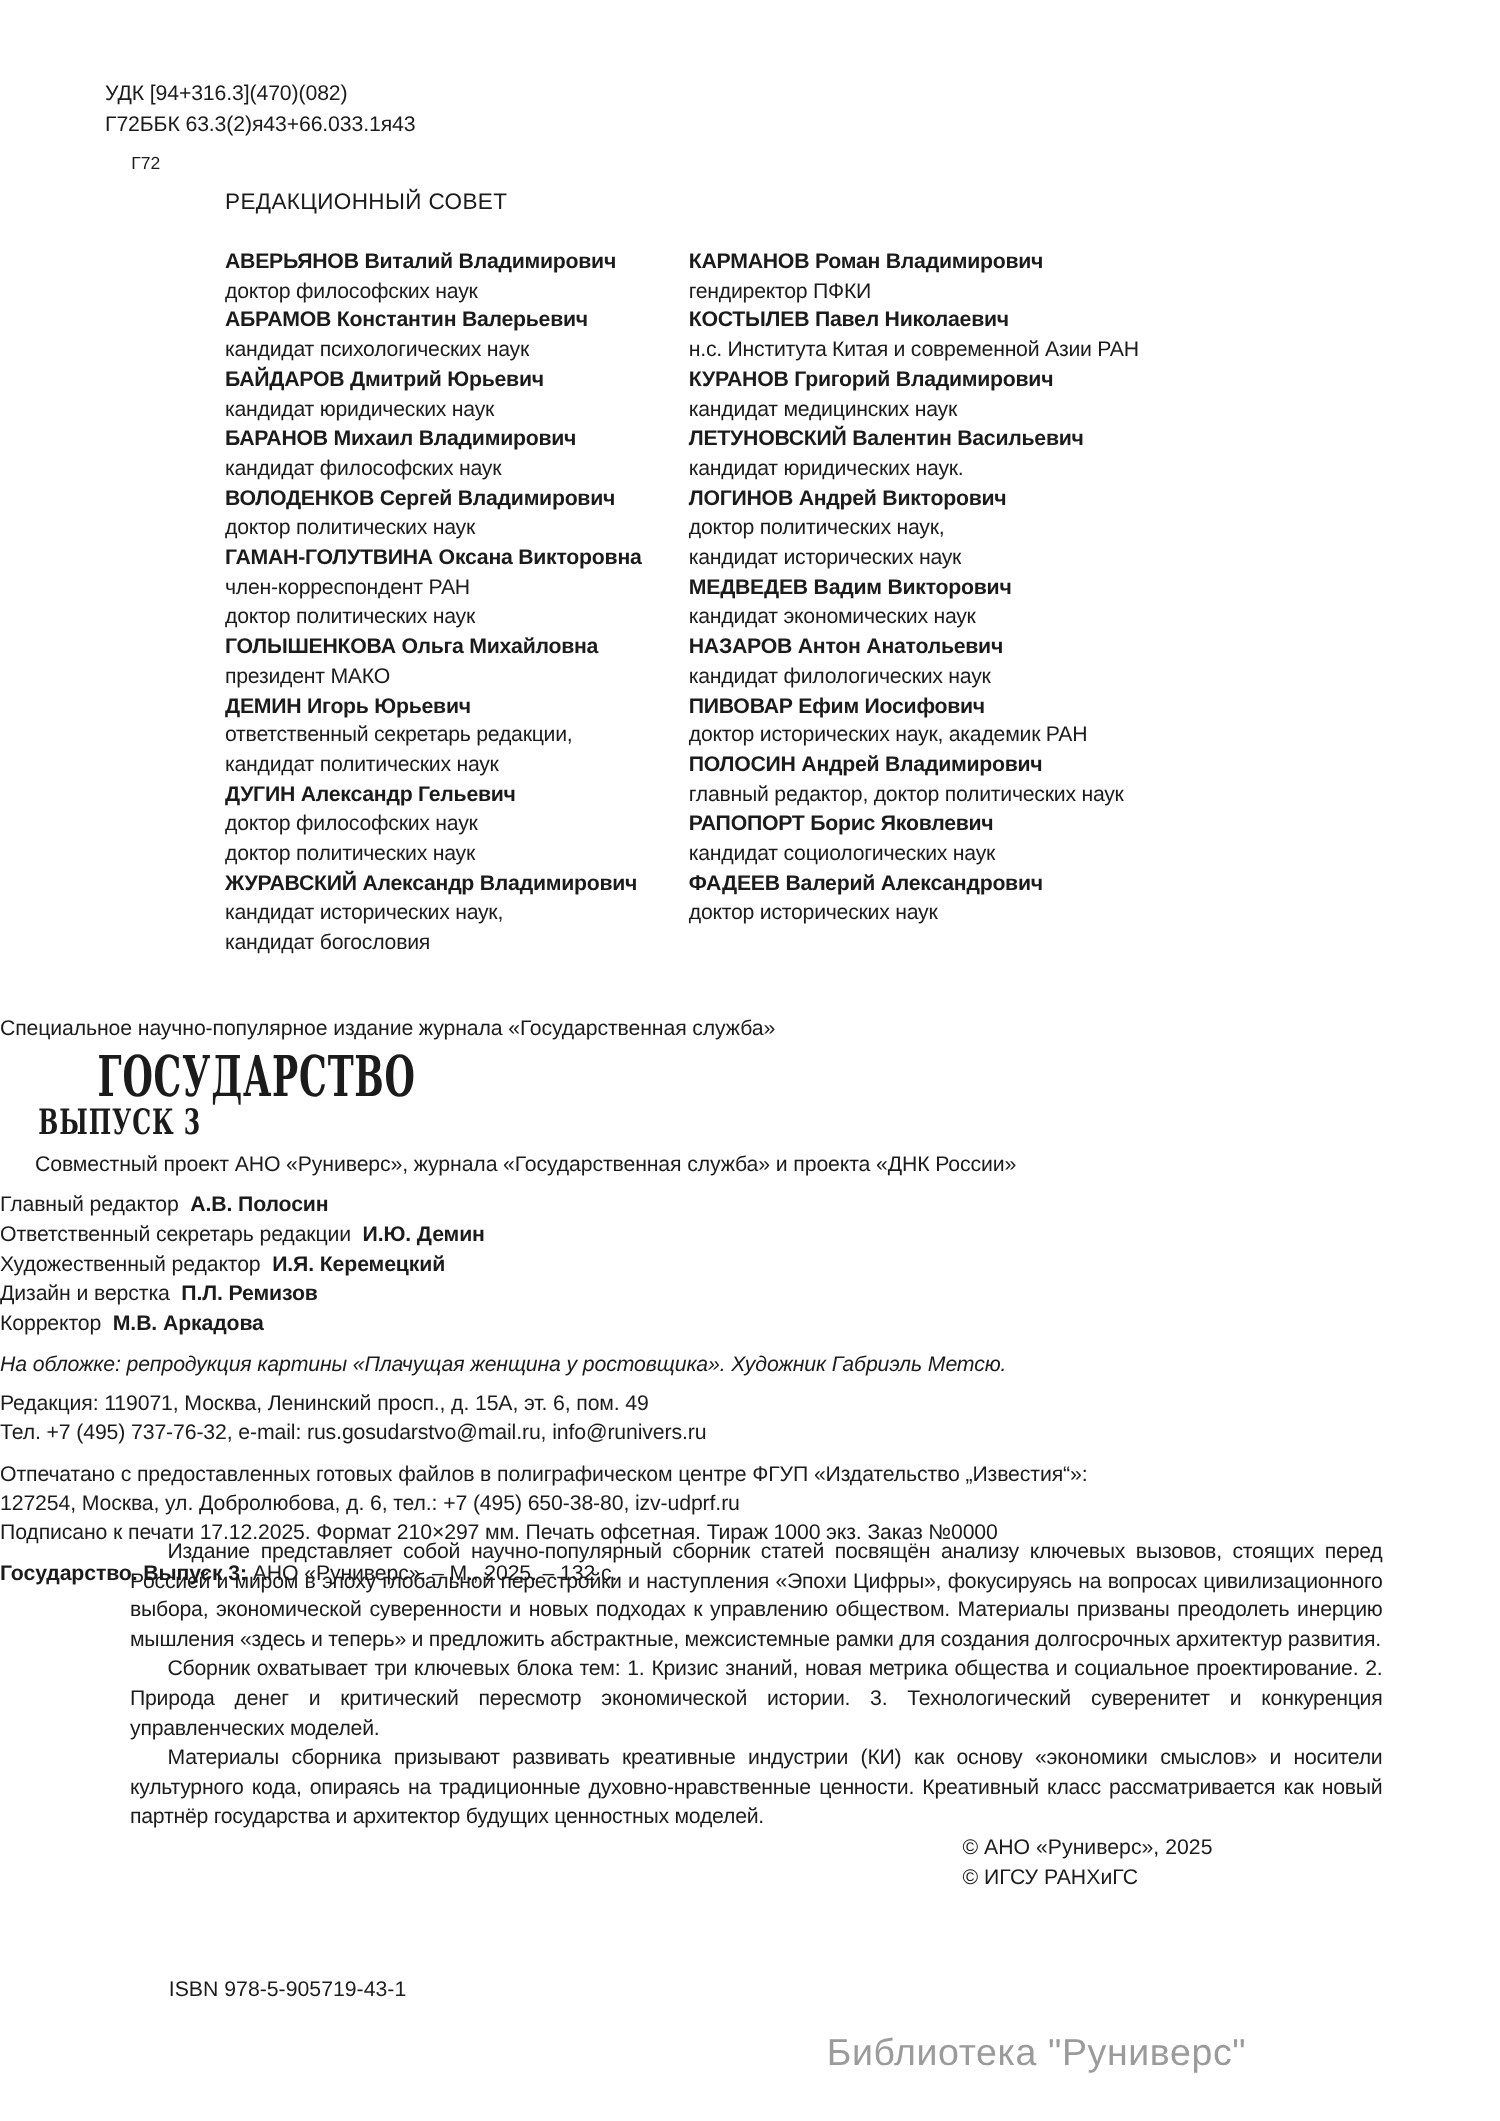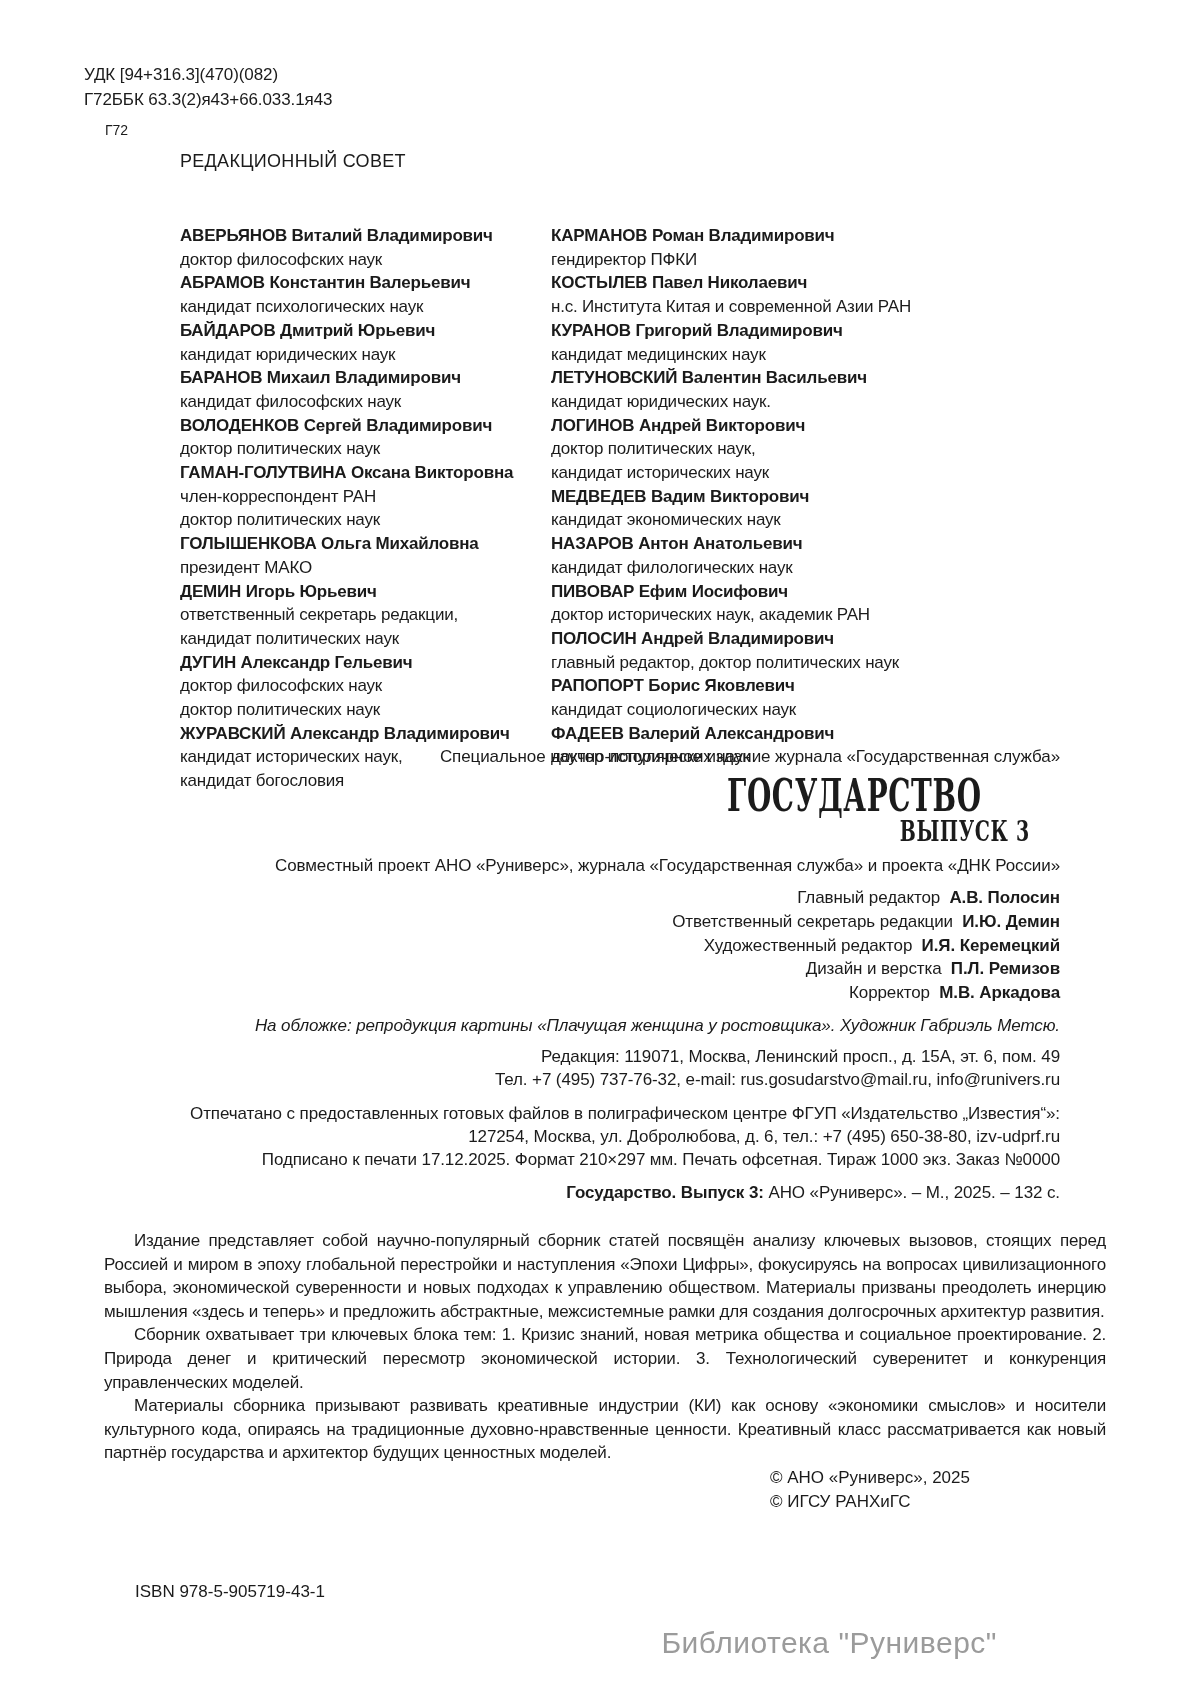--- a/index.html
+++ b/index.html
@@ -15,44 +15,44 @@
   .abs{position:absolute;}
 
   
   .codes{top:62px;left:84px;font-size:17px;line-height:25px;letter-spacing:-0.1px;}
   .g72{top:122px;left:105px;font-size:14px;}
 
   
   .board{top:151px;left:180px;width:930px;}
   .board-heading{font-size:18px;letter-spacing:0.3px;margin:0 0 25px 0;font-weight:400;}
   .board-cols{display:flex;}
-  .board-col{width:371px;flex:0 0 371px;margin-top:27px;}
+  .board-col{width:371px;flex:0 0 371px;}
   .board-col.right{flex:1 1 auto;width:auto;}
   .member{line-height:23.7px;font-size:17px;letter-spacing:-0.2px;}
   .member .nm{font-weight:700;}
 
   
-  .mid{top:736px;left:0;width:1060px;text-align:right;font-size:17px;letter-spacing:-0.1px;}
+  .mid{top:802px;left:0;width:1060px;text-align:left;font-size:17px;letter-spacing:-0.1px;}
   .edition-note{margin-top:9px;line-height:23px;}
   .big-title{
     margin-top:3px;line-height:50px;
     font-family:"DejaVu Serif", serif;font-weight:700;font-size:45px;
   }
   .big-title .sq{display:inline-block;transform:scaleX(0.62);transform-origin:50% 50%;letter-spacing:1px;}
   .issue-title{
     margin-top:-4px;line-height:30px;
     font-family:"DejaVu Serif", serif;font-weight:700;font-size:28px;
   }
   .issue-title .sq{display:inline-block;transform:scaleX(0.68);transform-origin:50% 50%;letter-spacing:1px;}
   .joint{margin-top:7px;line-height:23px;padding-left:28px;}
   .staff{margin-top:9px;}
   .staff-line{line-height:23.8px;}
   .staff-line .nm{font-weight:700;}
   .cover-note{margin-top:9px;line-height:23px;font-style:italic;}
-  .address{margin-top:8px;line-height:23.5px;margin-left:32px;}
+  .address{margin-top:8px;line-height:23.5px;}
   .print{margin-top:10px;line-height:23.2px;}
   .citation{margin-top:9px;line-height:23px;}
   .citation .lead{font-weight:600;}
 
   
   .annotation{top:1229px;left:104px;width:1002px;font-size:17px;line-height:23.6px;letter-spacing:-0.2px;text-align:justify;}
   .annotation p{margin:0;text-indent:30px;}
 
   
   .copyright{top:1466px;left:770px;font-size:17px;line-height:23.5px;}

